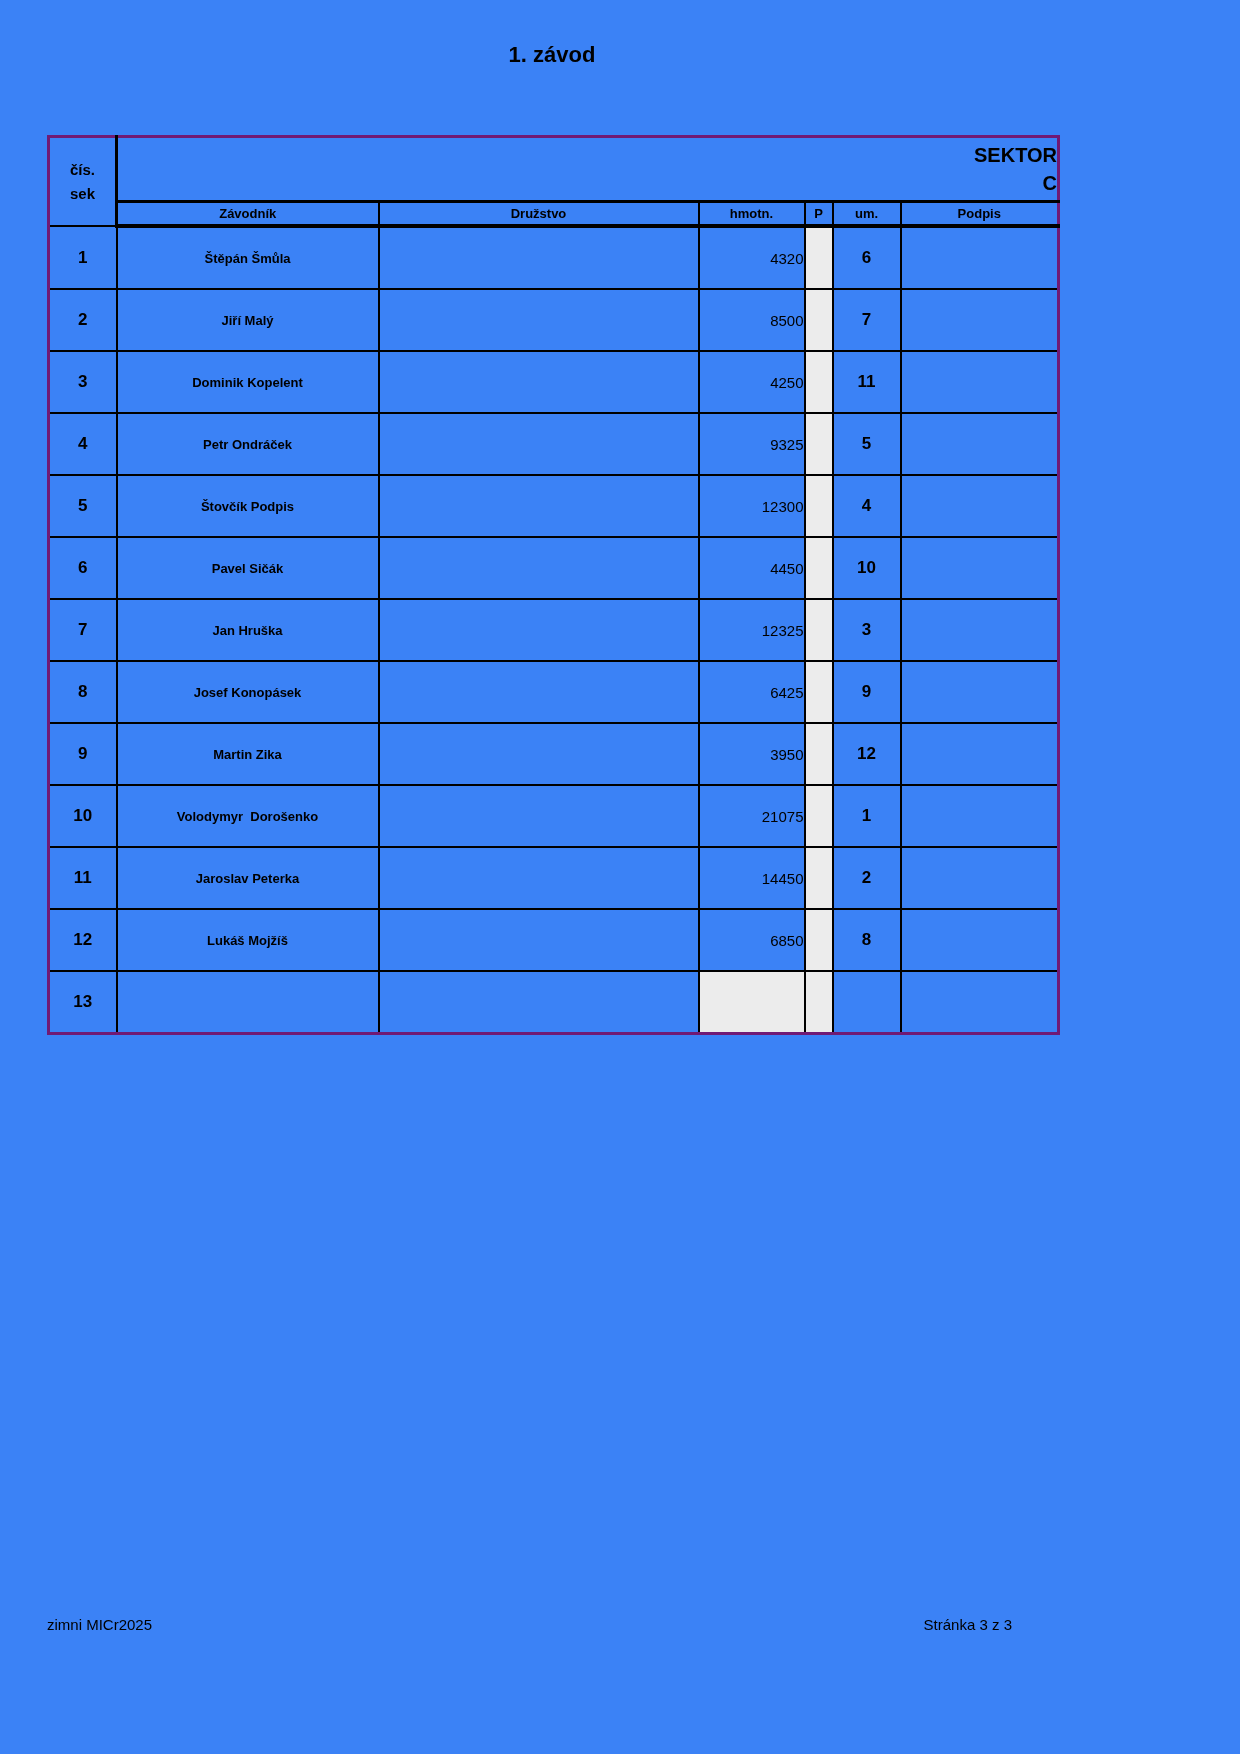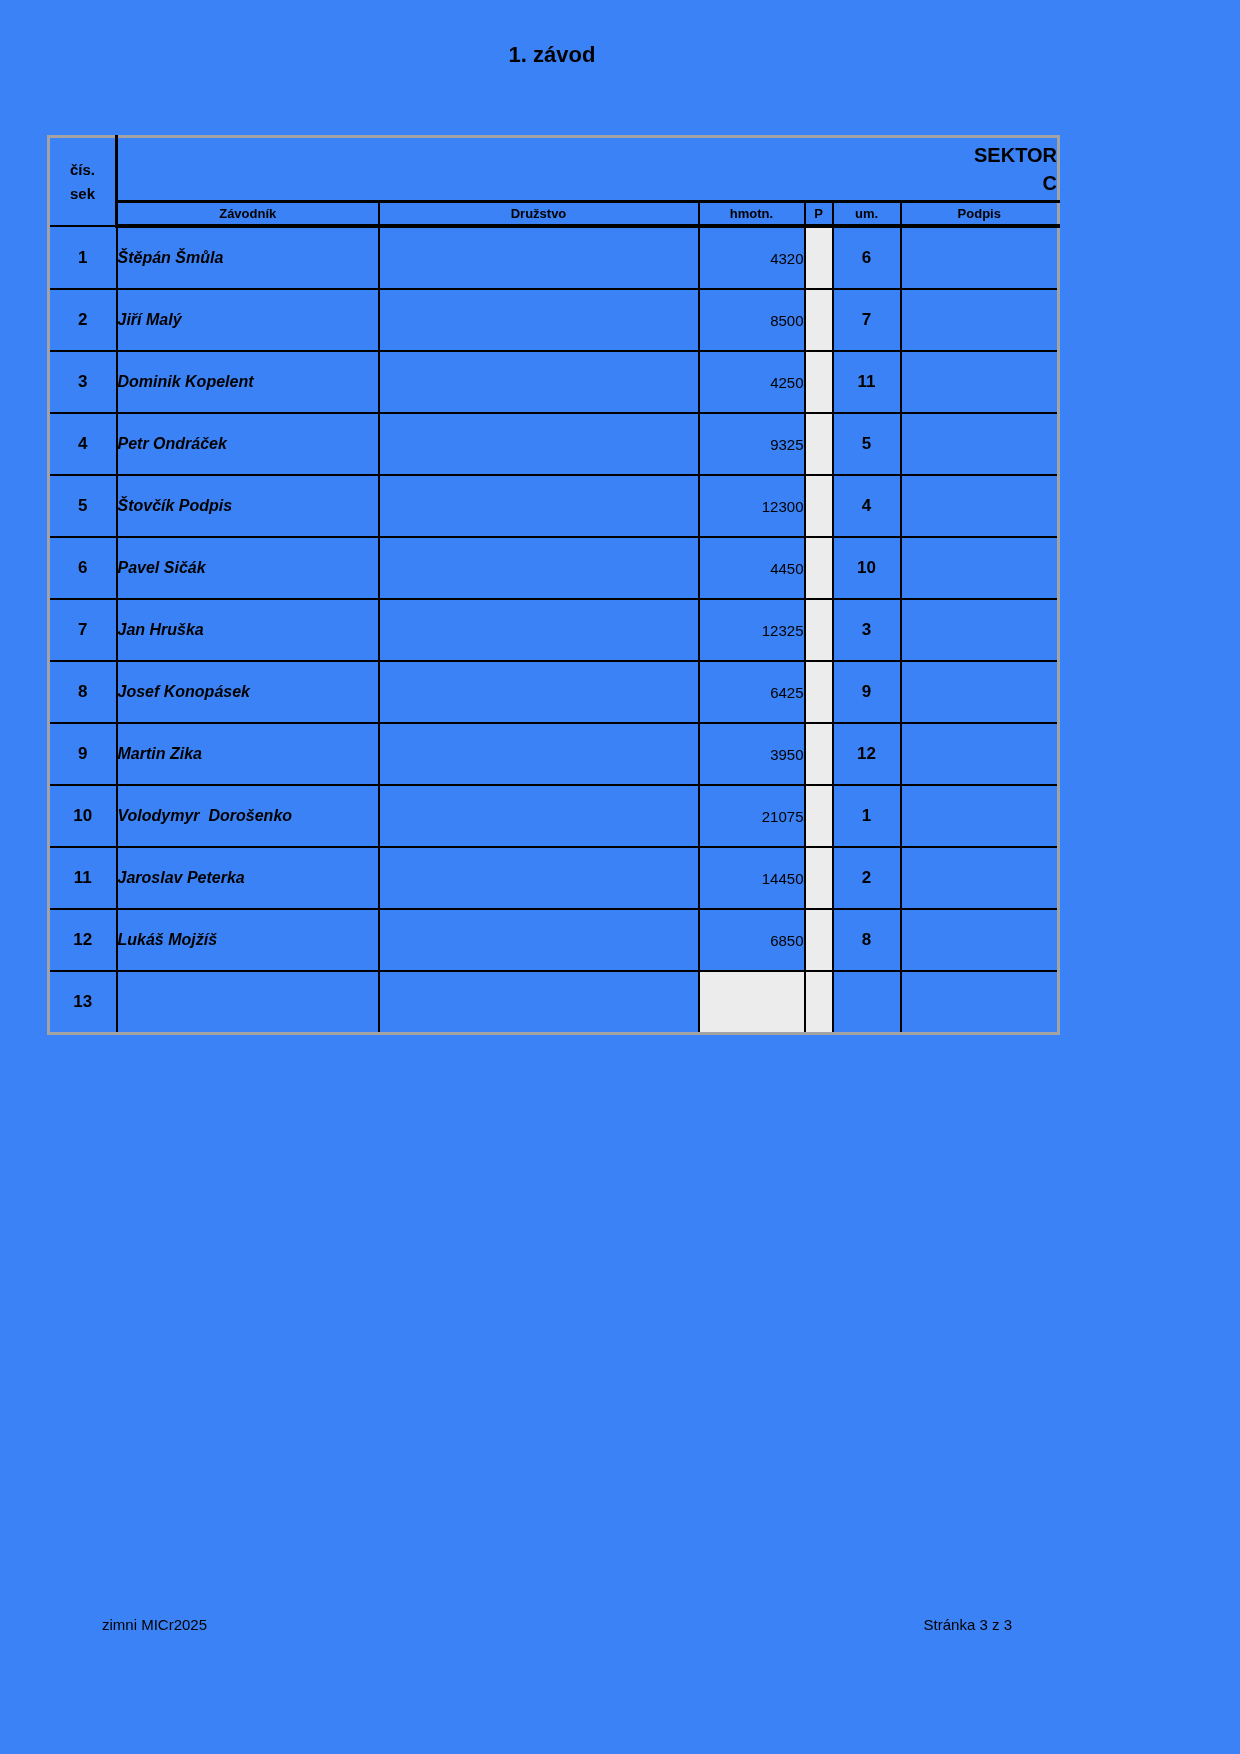--- a/index.html
+++ b/index.html
@@ -24,21 +24,21 @@
     text-align: center;
     font-size: 22px;
     font-weight: bold;
   }
   .results-table {
     position: absolute;
     top: 135px;
     left: 47px;
     border-collapse: collapse;
     table-layout: fixed;
-    border: 3px solid #a3a3a3;
+    border: 3px solid #701a75;
   }
   .results-table td, .results-table th {
     border: 2px solid #000;
     padding: 0;
     overflow: hidden;
   }
   .corner-cell {
     font-size: 15px;
     font-weight: bold;
     text-align: center;
@@ -64,25 +64,24 @@
     border-bottom: 4px solid #000;
   }
   .data-row td { height: 60px; vertical-align: middle; }
   .num-cell {
     text-align: center;
     font-weight: bold;
     font-size: 17px;
   }
   .name-cell {
     font-weight: bold;
-    font-size: 16px;
-    text-align: left;
+    font-size: 13px;
+    text-align: center;
     padding-left: 4px;
     white-space: pre-wrap;
-    font-style: italic;
   }
   .team-cell { }
   .weight-cell {
     text-align: right;
     font-size: 15px;
     padding-right: 4px;
   }
   .p-cell { background: #ececec; }
   .shaded { background: #ececec; }
   .place-cell {
@@ -95,21 +94,21 @@
     position: absolute;
     top: 1616px;
     left: 47px;
     width: 1010px;
     display: flex;
     justify-content: space-between;
     font-size: 15px;
     padding: 0;
     box-sizing: border-box;
   }
-  .footer .left { margin-left: 55px; }
+  .footer .left { }
   .footer .right { margin-right: 45px; }
 </style>
 </head>
 <body>
 
 <div class="page">
 
   <div class="title">1. závod</div>
 
   <table class="results-table">

